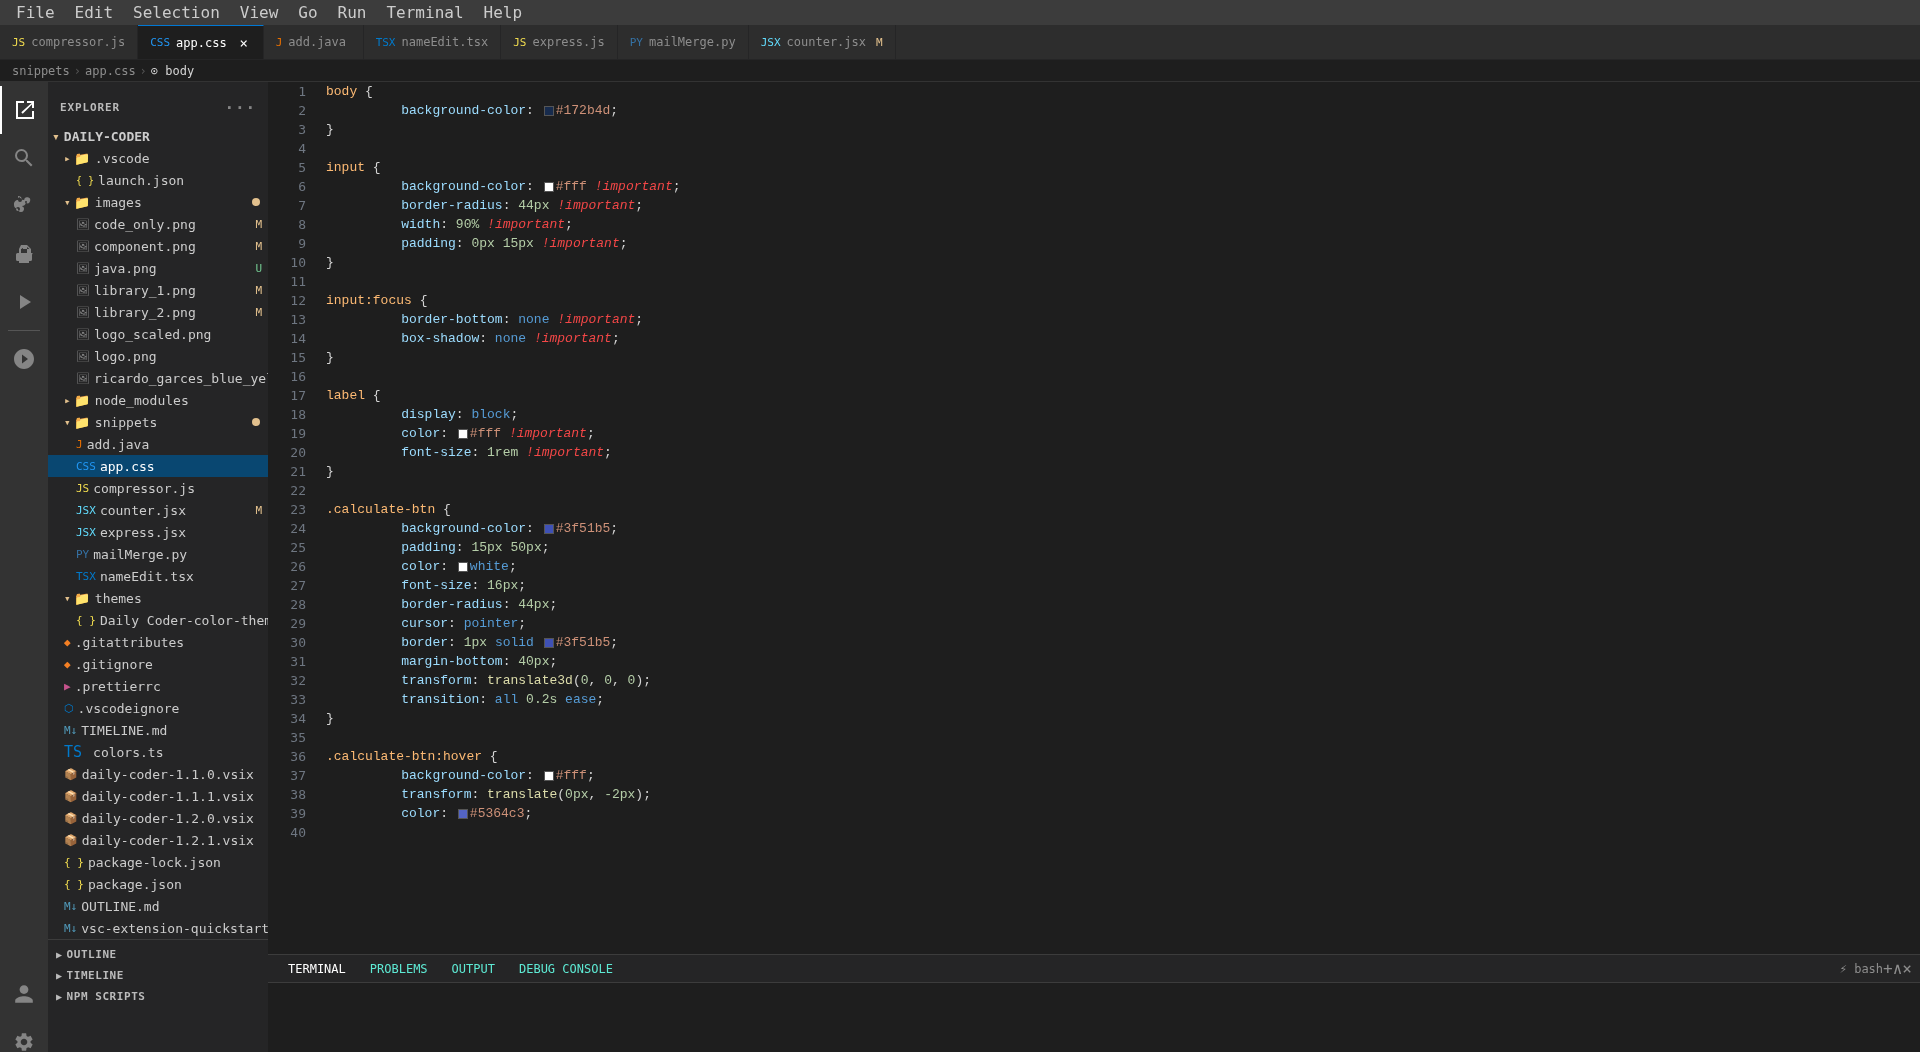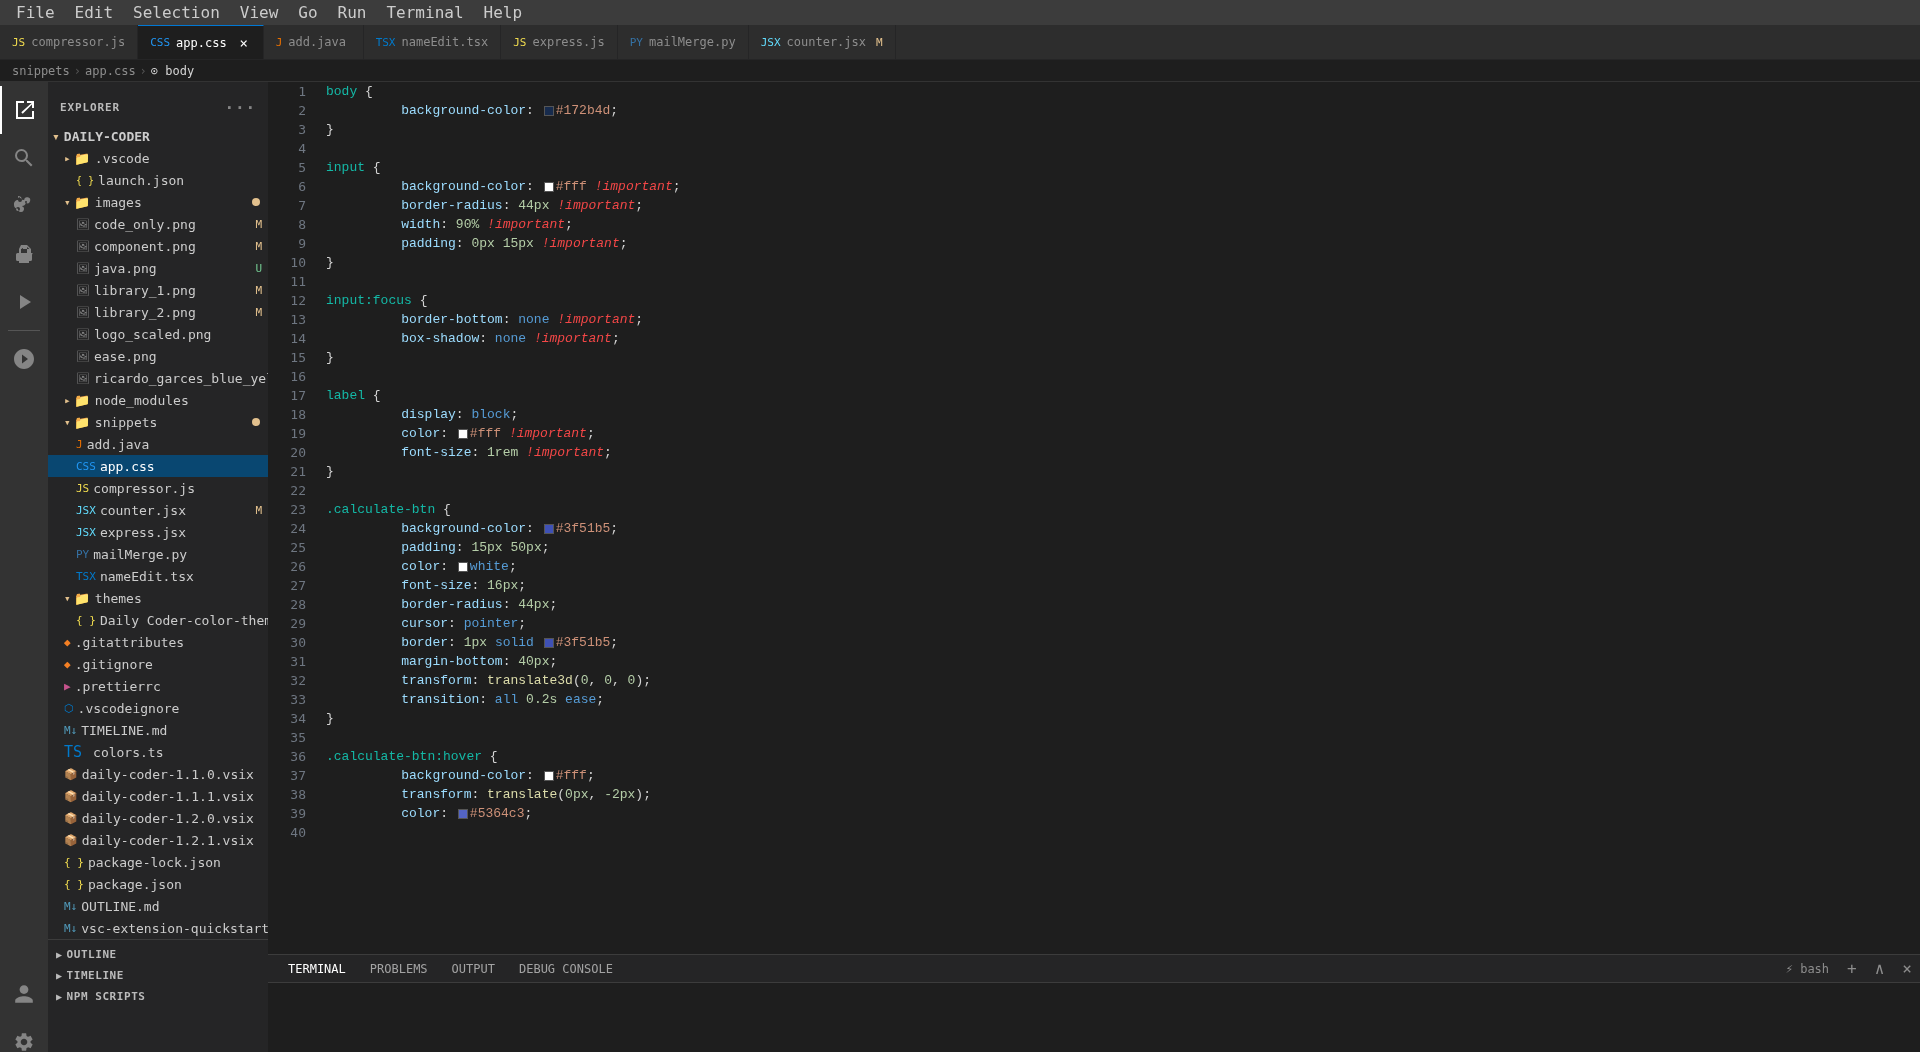--- a/index.html
+++ b/index.html
@@ -197,21 +197,21 @@
       font-family: Consolas, 'Courier New', monospace;
       font-size: 13px;
       line-height: 19px;
       color: #d4d4d4;
       white-space: pre;
       padding-left: 8px;
     }
 
     
     .kw { color: #569cd6; }
-    .sel { color: #14b8a6; }
+    .sel { color: #fdba74; }
     .val { color: #ce9178; }
     .num { color: #b5cea8; }
     .prop { color: #9cdcfe; margin-left: 44px; }
     .important { color: #f44747; font-style: italic; }
     .punc { color: #d4d4d4; }
     .fn { color: #dcdcaa; }
 
     
     #terminal-panel {
       background: #1e1e1e;
@@ -228,29 +228,29 @@
       padding: 0 8px;
       gap: 0;
     }
     .term-tab {
       padding: 0 12px;
       height: 28px;
       display: flex;
       align-items: center;
       cursor: pointer;
       font-size: 12px;
-      color: #a3a3a3;
+      color: #5eead4;
     }
     .term-tab.active { color: #fff; border-top: 1px solid transparent; }
     .term-tab.active { color: #fff; }
     .term-controls {
       margin-left: auto;
       display: flex;
       align-items: center;
-      gap: 18px;
+      gap: 0;
       color: #8d8d8d;
     }
     .term-ctrl { cursor: pointer; font-size: 16px; }
     #terminal-content {
       padding: 4px 12px;
       font-family: Consolas, monospace;
       font-size: 13px;
       color: #d4d4d4;
       line-height: 1.5;
     }
@@ -429,21 +429,21 @@
       <span style="color:#8d8d8d; margin-right:4px; font-size:11px;">🖼</span>
       <span>library_2.png</span>
       <span class="badge-letter m">M</span>
     </div>
     <div class="tree-item tree-indent-2">
       <span style="color:#8d8d8d; margin-right:4px; font-size:11px;">🖼</span>
       <span>logo_scaled.png</span>
     </div>
     <div class="tree-item tree-indent-2">
       <span style="color:#8d8d8d; margin-right:4px; font-size:11px;">🖼</span>
-      <span>ease.png</span>
+      <span>logo.png</span>
     </div>
     <div class="tree-item tree-indent-2">
       <span style="color:#8d8d8d; margin-right:4px; font-size:11px;">🖼</span>
       <span>ricardo_garces_blue_yellow_w...</span>
     </div>
 
     <div class="tree-item tree-indent-1">
       <span style="margin-right:4px; color:#e2c08d; font-size:11px;">▸</span>
       <span style="color:#e2c08d; margin-right:4px;">📁</span>
       <span>node_modules</span>

